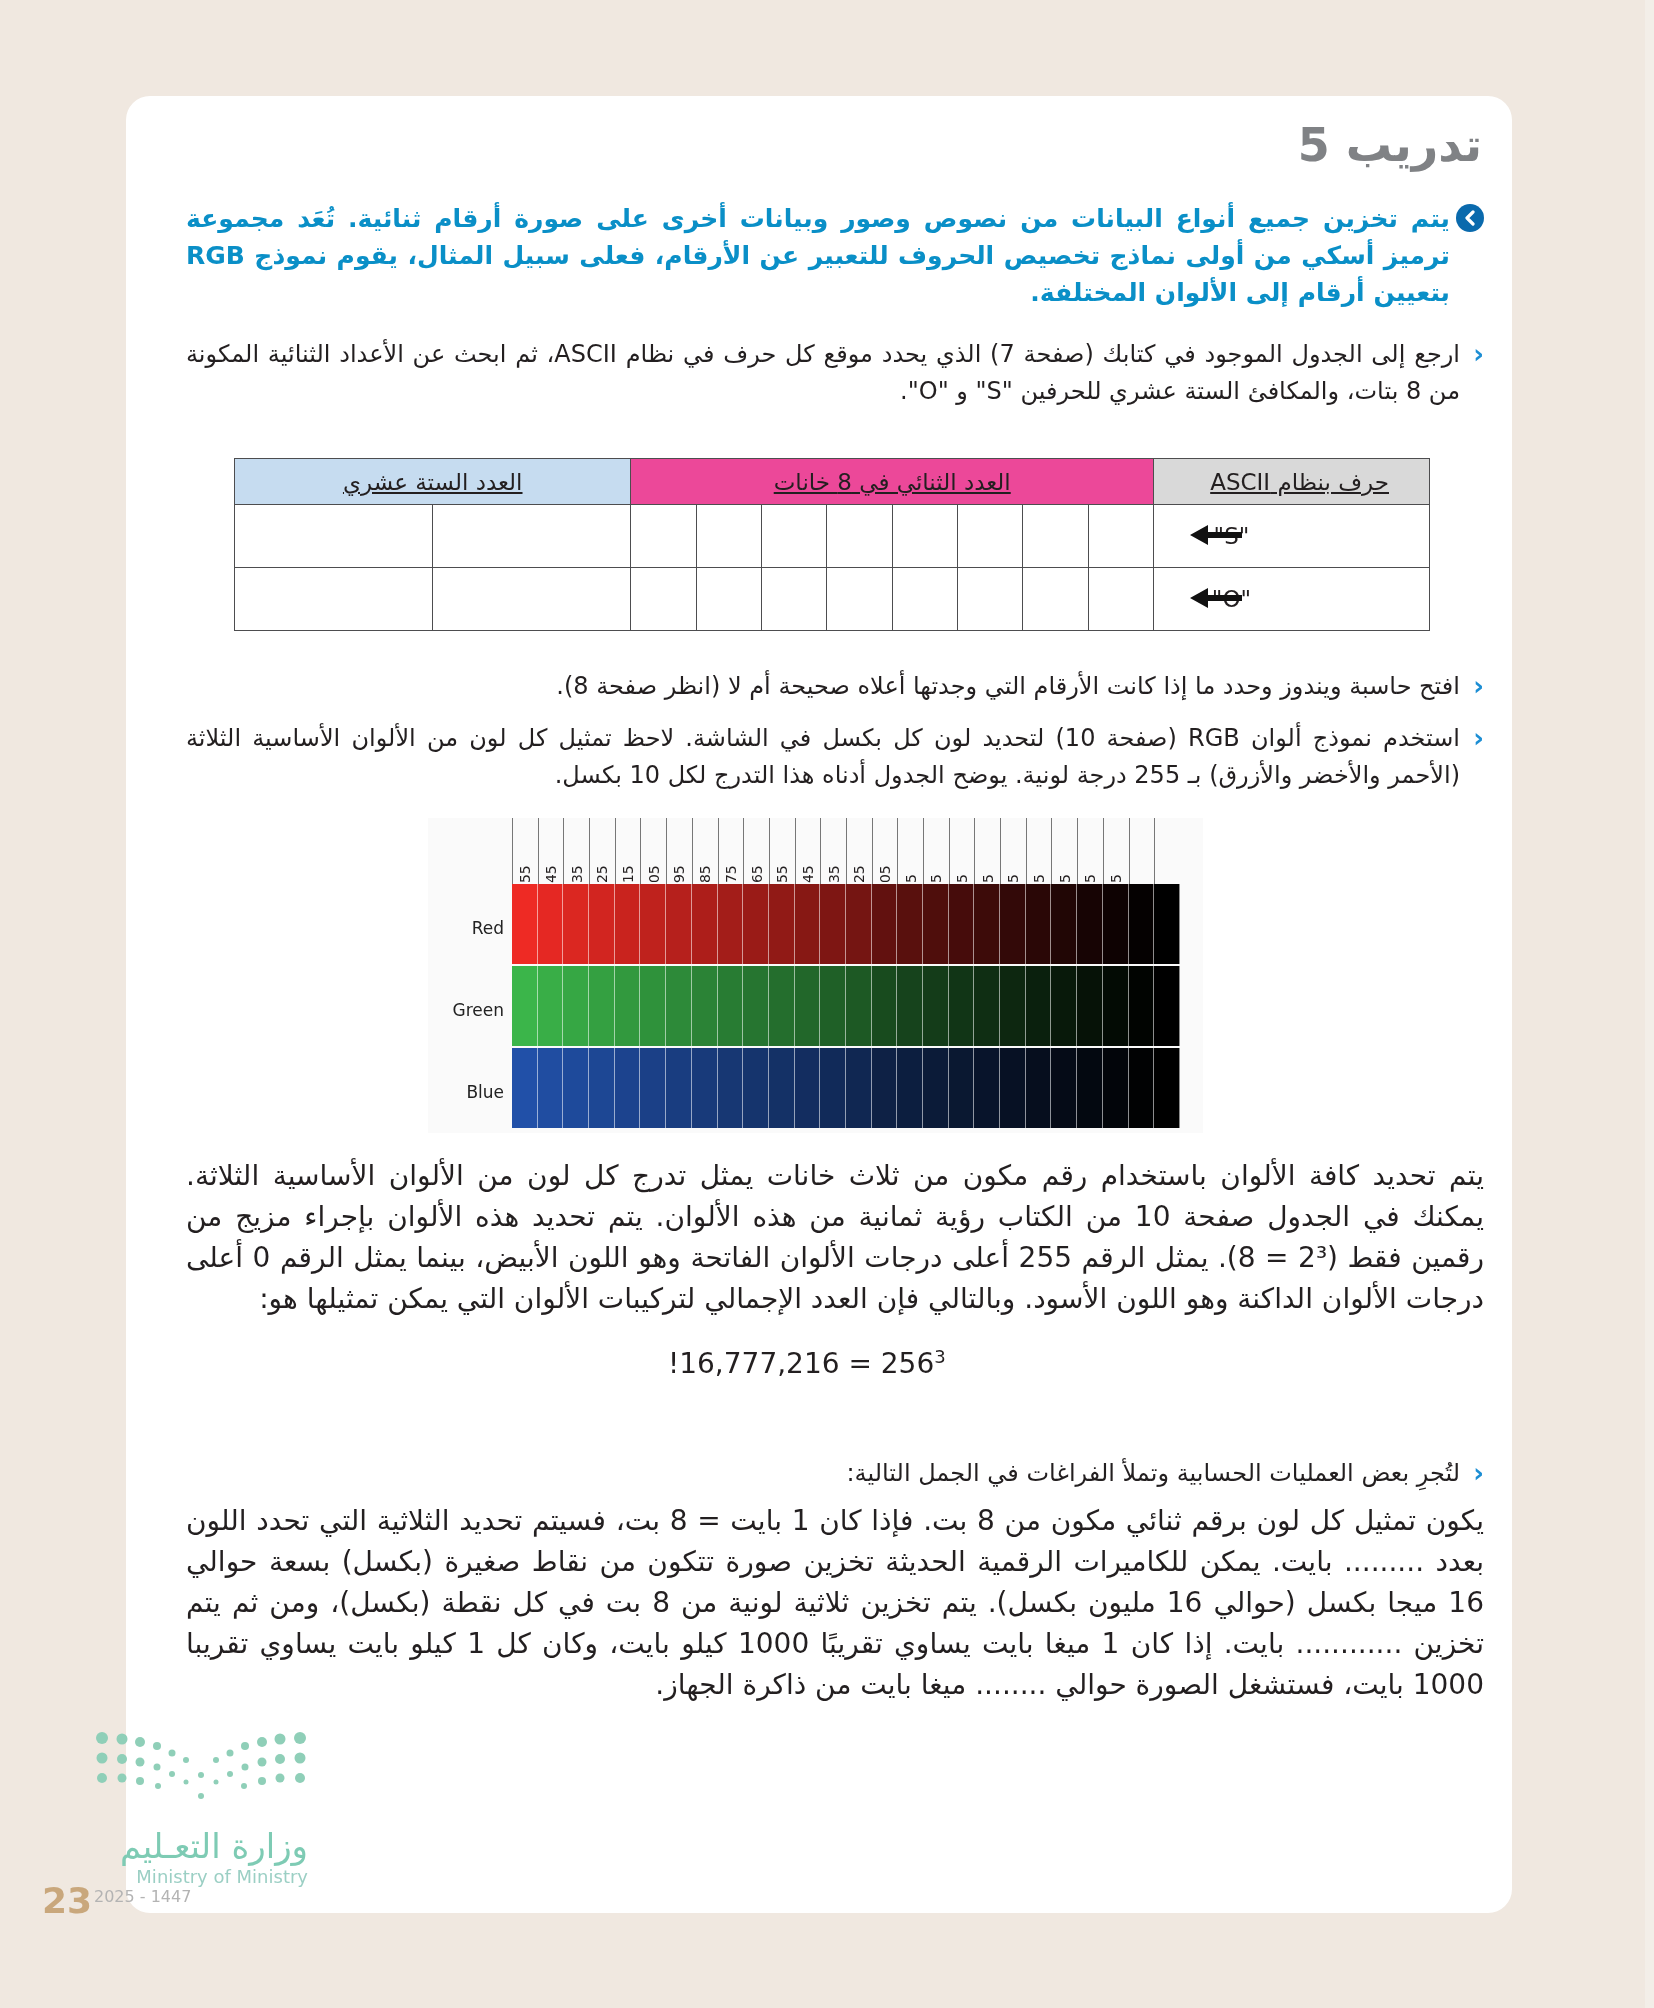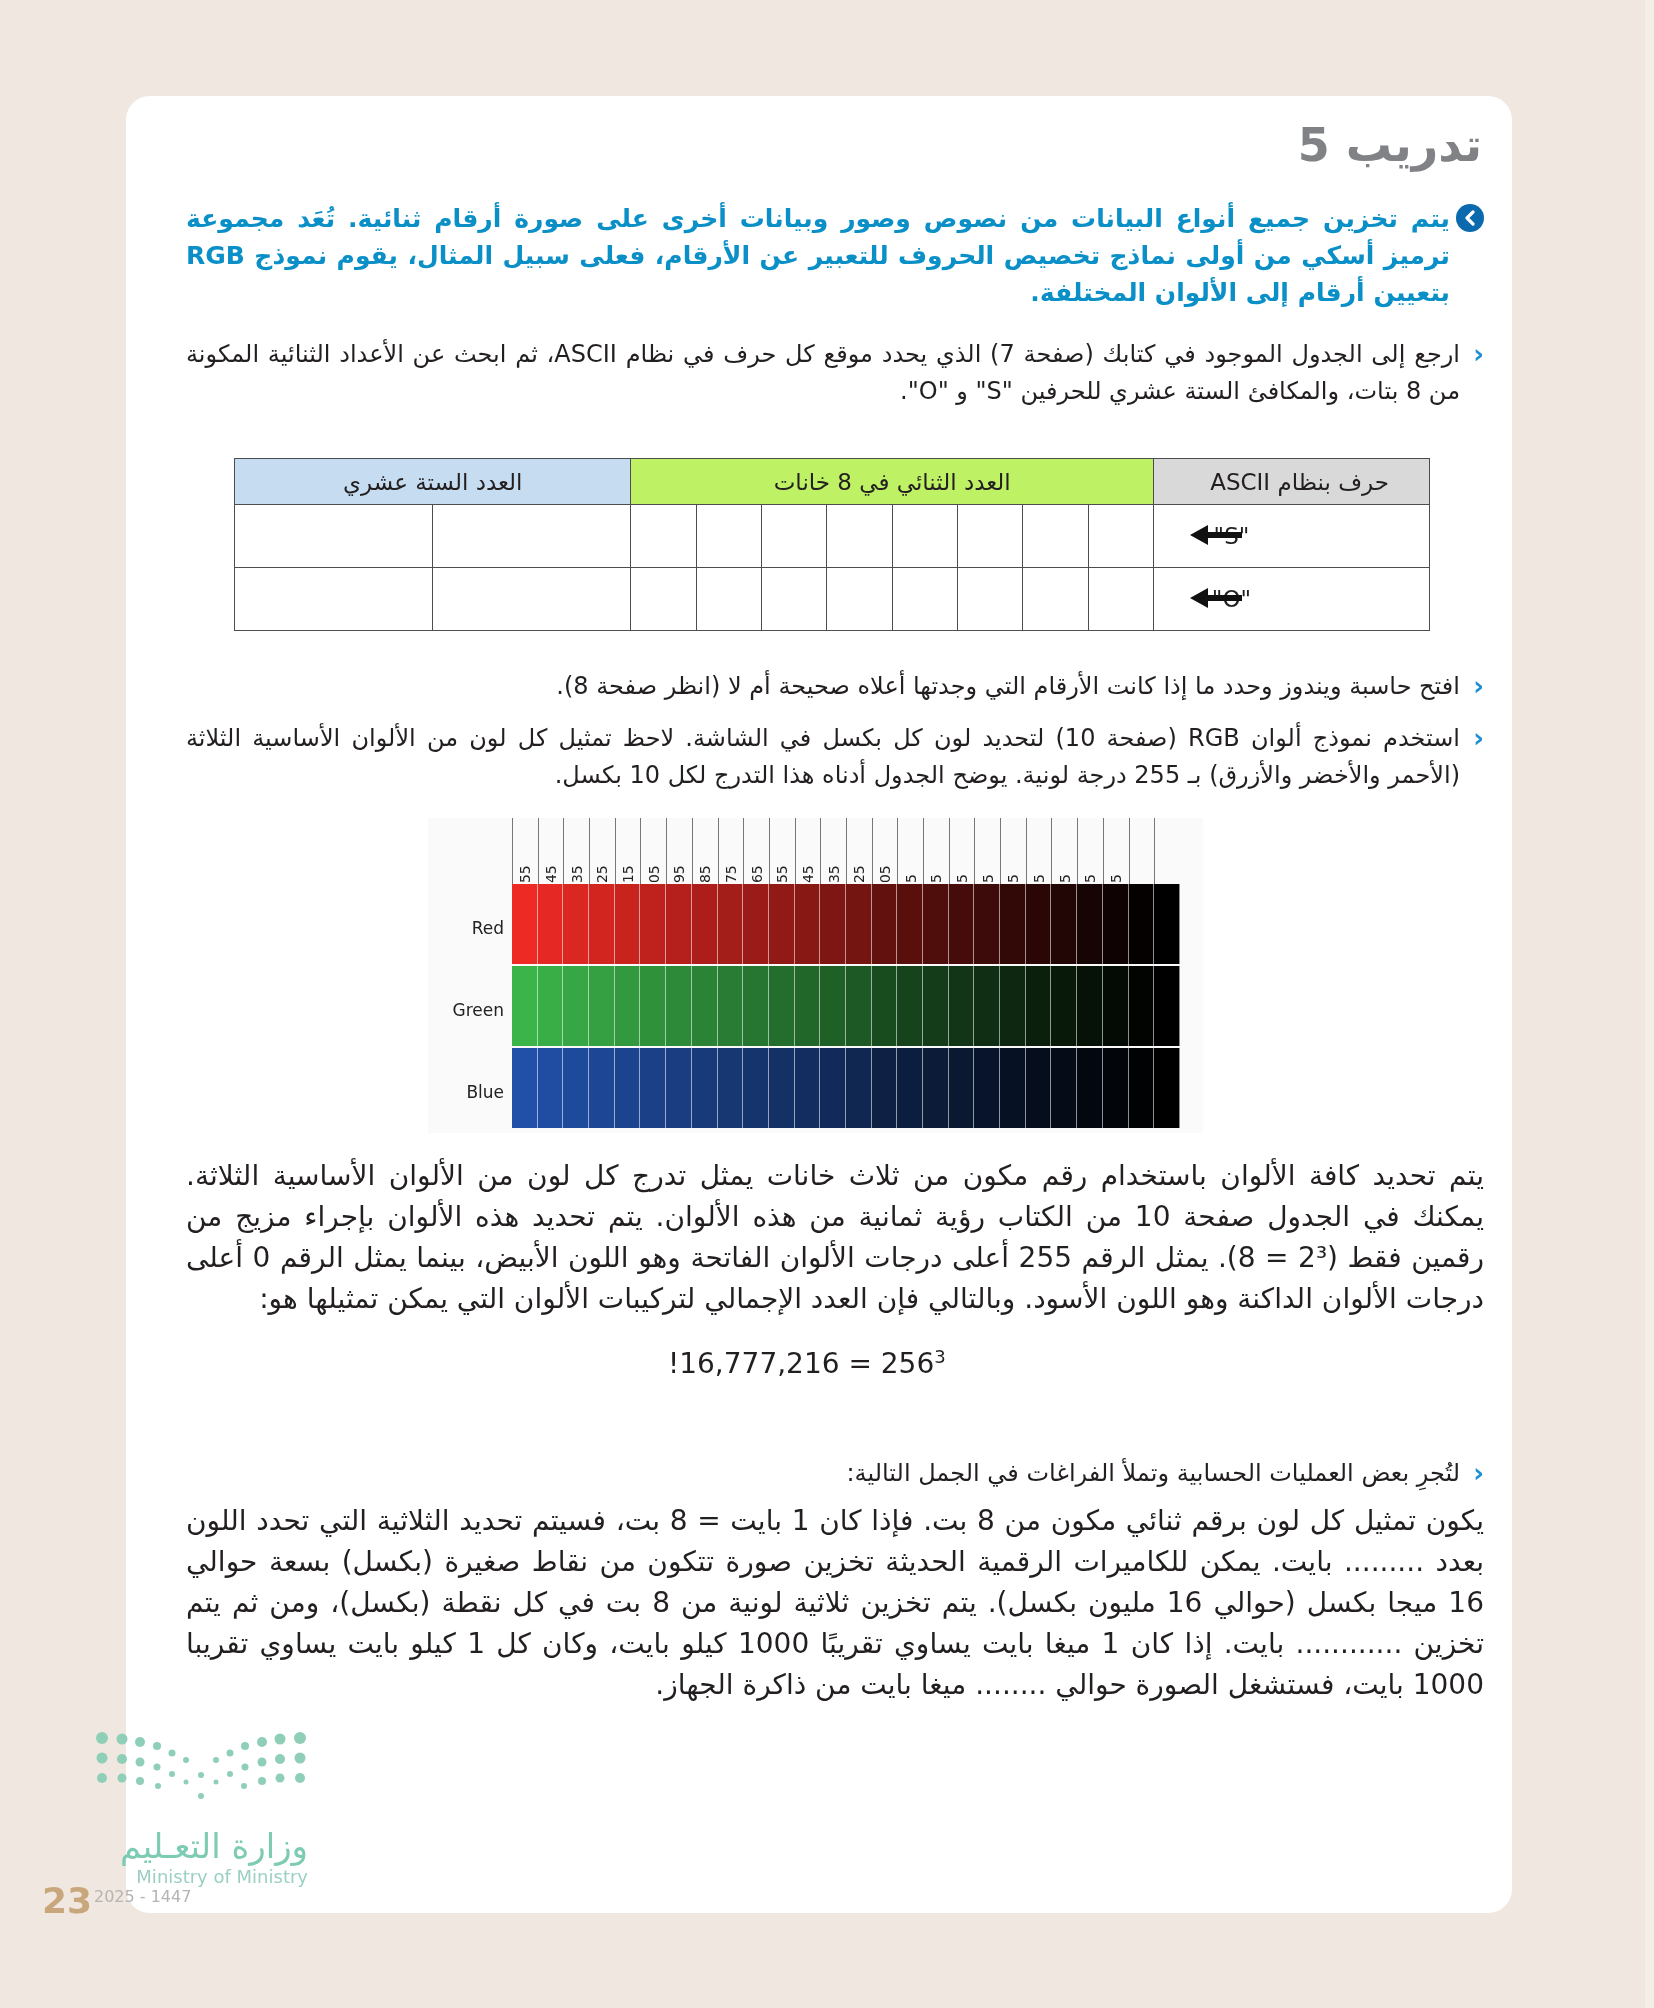--- a/index.html
+++ b/index.html
@@ -61,24 +61,24 @@
     width: 1196px; height: 173px;
     border-collapse: collapse;
     direction: rtl;
     font-size: 23px;
   }
   .ascii-table td, .ascii-table th {
     border: 1.5px solid #4d4d4f;
     font-weight: normal;
     text-align: center;
   }
-  .ascii-table th { height: 46px; }
+  .ascii-table th { height: 46px; text-decoration: underline; }
   .ascii-table td { height: 63px; }
   .th-letter { background: #d9d9d9; width: 276px; text-align: right !important; padding-right: 40px; }
-  .th-binary { background: #bef264; }
+  .th-binary { background: #ec4899; }
   .th-hex { background: #c6dcf0; }
   .letter-cell { text-align: right; padding-right: 120px; position: relative; }
   .letter-cell .arrow { position: absolute; left: 36px; top: 20px; }
 
   
   .chart {
     position: absolute; left: 428px; top: 818px;
     width: 775px; height: 315px;
     background: #fafafa;
   }

